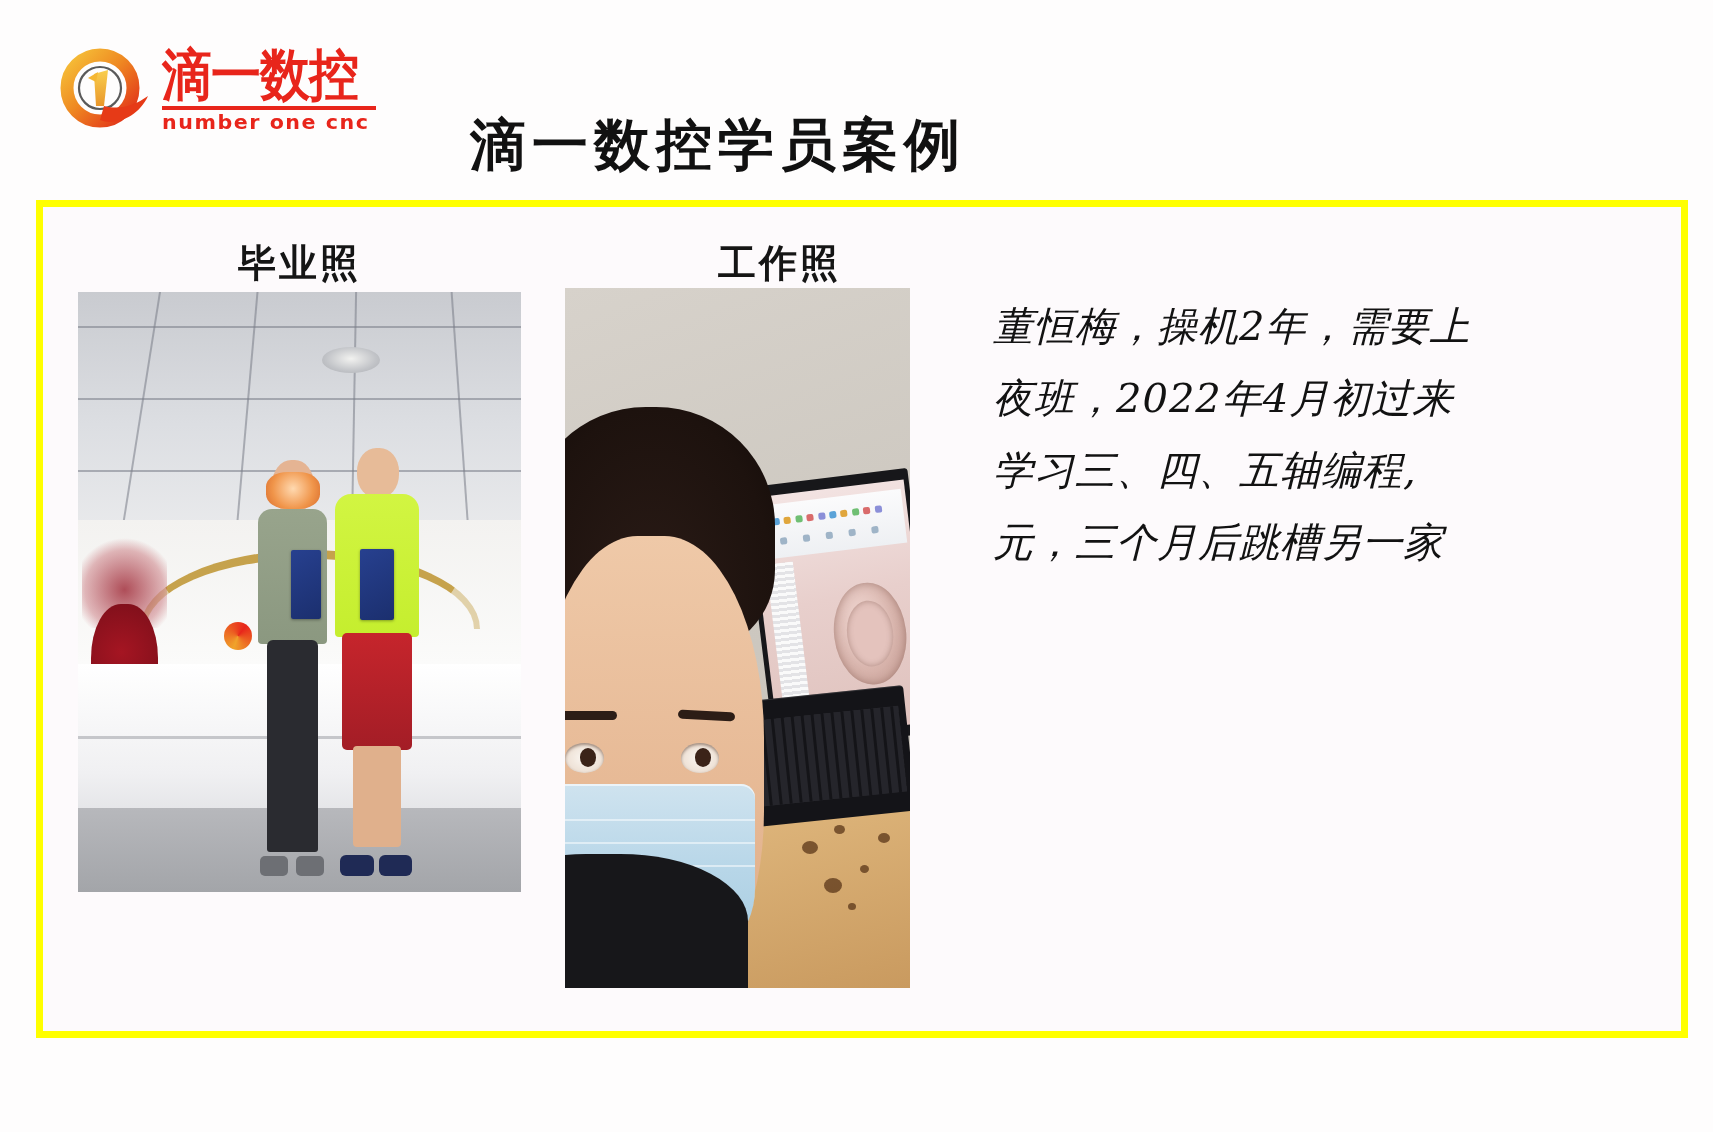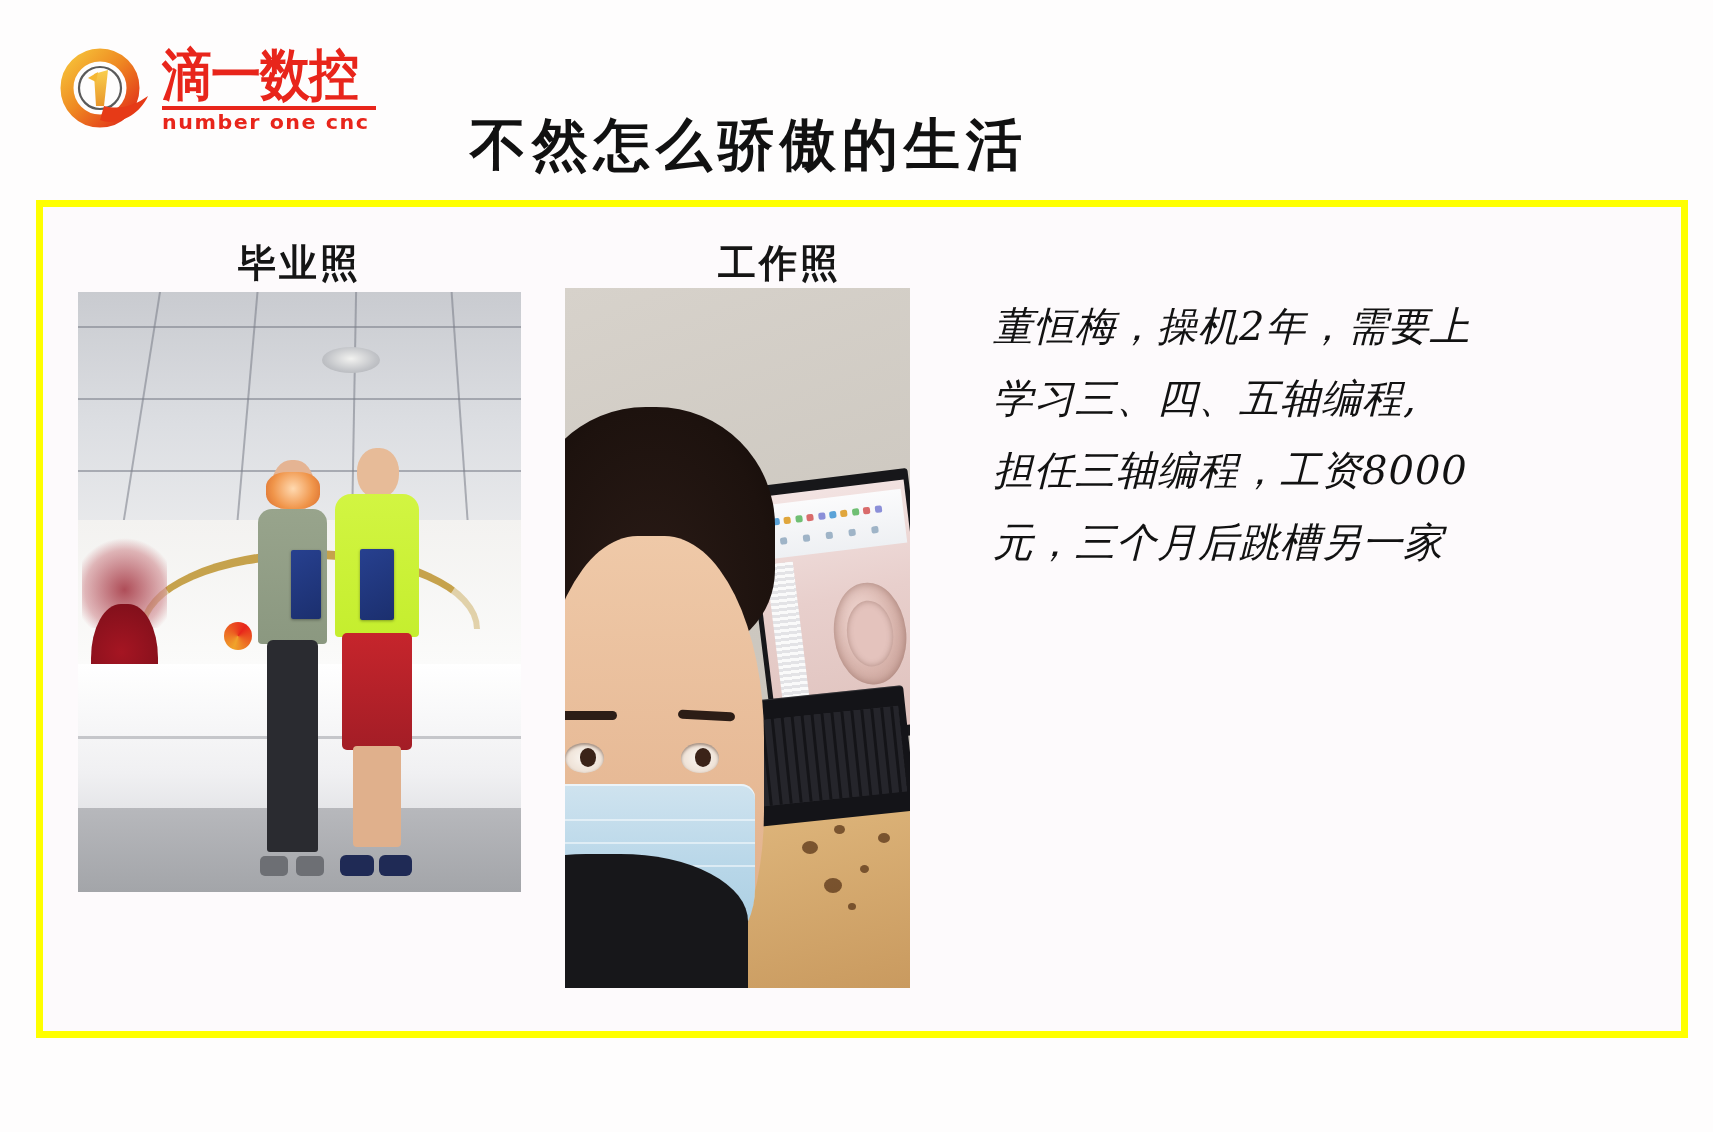--- a/index.html
+++ b/index.html
@@ -198,21 +198,21 @@
       <path d="M30 30 L40 24 L38 34 Z" fill="#f5b733"></path>
       <path d="M46 58 C62 62 76 58 90 48 C80 70 56 78 42 72 Z" fill="#e63a17"></path>
     </svg>
     <div class="logo-text">
       <div class="logo-cn">滴一数控</div>
       <div class="logo-rule"></div>
       <div class="logo-en">number one cnc</div>
     </div>
   </div>
 
-  <div class="deck-title">不然怎么骄傲的生活</div>
+  <div class="deck-title">滴一数控学员案例</div>
 
   <div class="panel"></div>
 
   <div class="caption cap-grad">毕业照</div>
   <div class="caption cap-work">工作照</div>
 
   <div class="photo photo-grad">
     <div class="g-ceiling">
       <div class="g-tile" style="left:0;top:14%;width:100%;height:2px;"></div>
       <div class="g-tile" style="left:0;top:44%;width:100%;height:2px;"></div>
@@ -318,19 +318,19 @@
             <i style="top:30%;"></i>
             <i style="top:42%;"></i>
         </div>
       </div>
       <div class="w-shoulder"></div>
     </div>
   </div>
 
   <div class="story">
     <div>董恒梅，操机2年，需要上</div>
+    <div>夜班，2022年4月初过来</div>
     <div>学习三、四、五轴编程,</div>
-    <div>担任三轴编程，工资8000</div>
     <div>元，三个月后跳槽另一家</div>
   </div>
 
 
 </div>
 
 </body></html>

